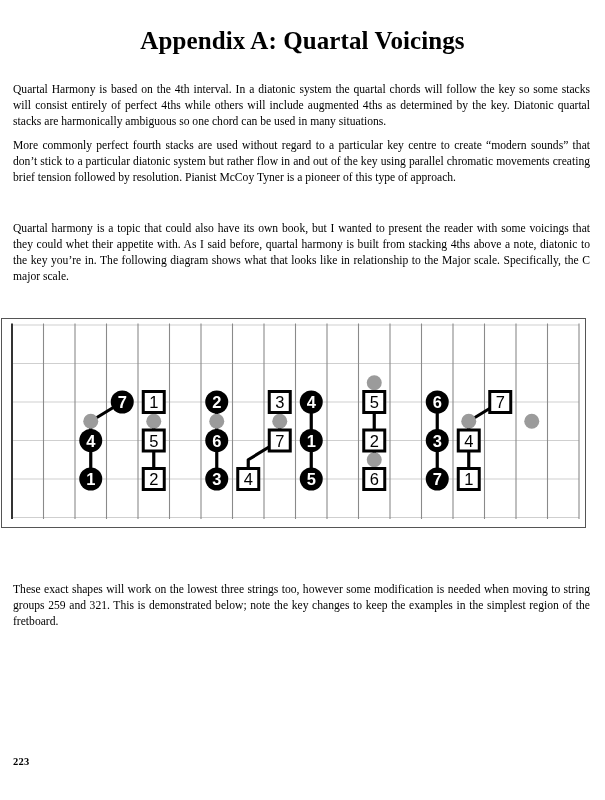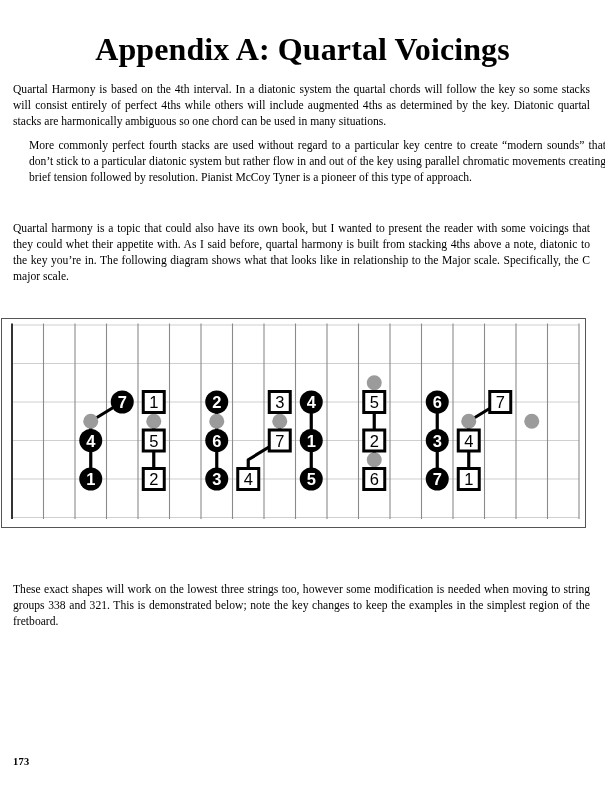--- a/index.html
+++ b/index.html
@@ -22,38 +22,38 @@
     padding: 0;
   }
 
   
   .doc-title {
     position: absolute;
     top: 10px;
     left: 0;
     width: 605px;
     text-align: center;
-    font-size: 32px;
+    font-size: 25px;
     font-weight: bold;
     letter-spacing: 0.1px;
     font-family: "Liberation Serif", "DejaVu Serif", serif;
   }
 
   
   .body-block {
     position: absolute;
     left: 13px;
     width: 577px;
     font-size: 11.6px;
     line-height: 16.1px;
     text-align: justify;
     text-justify: inter-word;
   }
   .p1 { top: 70px; }
-  .p2 { top: 126px; margin-left: 16px; }
+  .p2 { top: 126px; }
   .p3 { top: 209px; }
 
   .subhead {
     position: absolute;
     left: 13px;
     top: 272px;
     font-size: 11.6px;
     font-weight: bold;
     line-height: 16px;
   }
@@ -269,17 +269,17 @@
             </g>
             <g>
               <rect x="448.25" y="146.5" width="21" height="21" fill="#ffffff" stroke="#000000" stroke-width="3"></rect>
               <text x="458.75" y="163" text-anchor="middle" fill="#000000" font-family="&quot;Liberation Sans&quot;, sans-serif" font-size="16.5" font-weight="normal">1</text>
             </g>
           </g>
         </svg>
       </div>
   </div>
 
-  <p class="body-block p4">These exact shapes will work on the lowest three strings too, however some modification is needed when moving to string groups 338 and 321. This is demonstrated below; note the key changes to keep the examples in the simplest region of the fretboard.</p>
-
-  <div class="page-number">173</div>
+  <p class="body-block p4">These exact shapes will work on the lowest three strings too, however some modification is needed when moving to string groups 259 and 321. This is demonstrated below; note the key changes to keep the examples in the simplest region of the fretboard.</p>
+
+  <div class="page-number">223</div>
 
 </div>
 
 </body></html>

